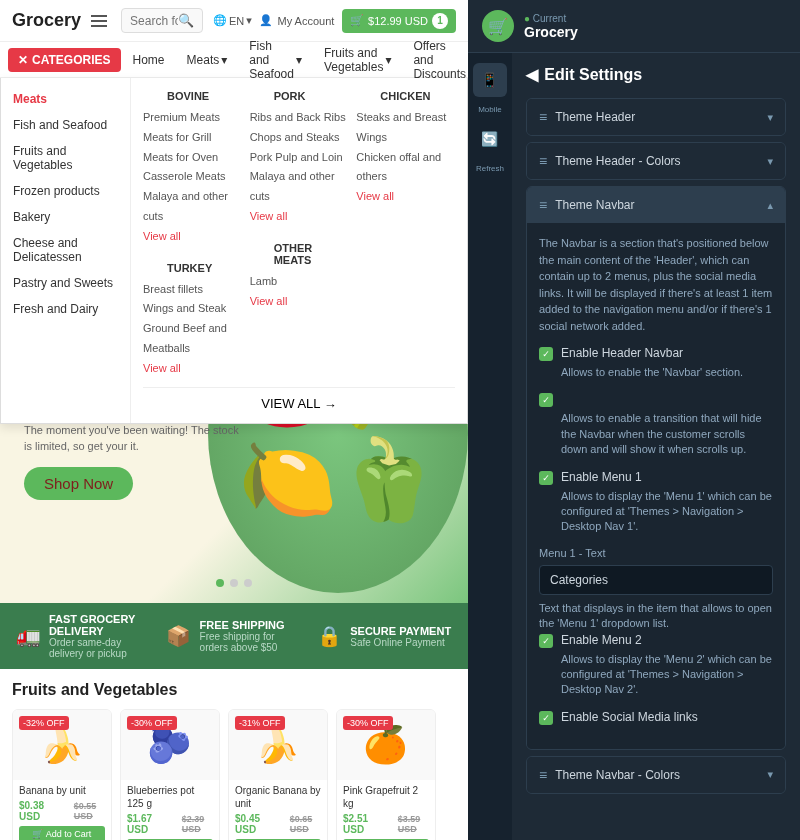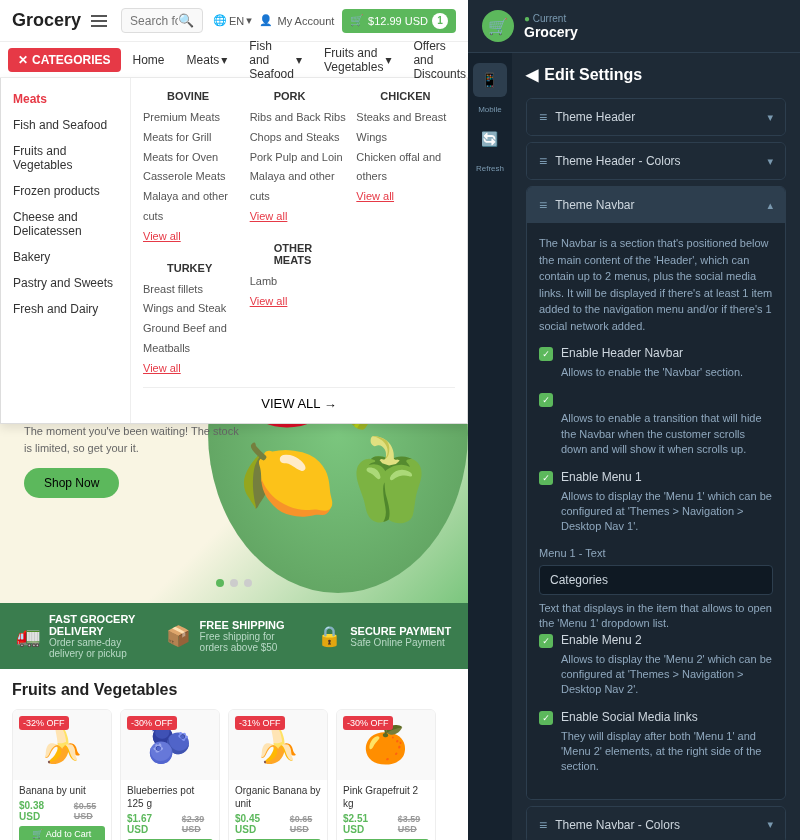--- a/index.html
+++ b/index.html
@@ -138,21 +138,20 @@
       padding-left: 24px;
     }
     .mega-col-item {
       font-size: 11px;
       color: #555;
       cursor: pointer;
       line-height: 1.8;
     }
     .mega-col-item.view-all {
       color: #e63946;
-      text-decoration: underline;
     }
     .mega-view-all {
       grid-column: 1/-1;
       padding-top: 8px;
       border-top: 1px solid #eee;
       text-align: center;
     }
 
     
     .hero-section {
@@ -181,24 +180,24 @@
       margin-bottom: 8px;
     }
     .hero-subtitle {
       font-size: 11px;
       color: #666;
       margin-bottom: 12px;
       line-height: 1.5;
     }
     .shop-btn {
       background: #5cb85c;
-      color: #000000;
+      color: #7f1d1d;
       border-radius: 20px;
       padding: 8px 20px;
-      font-size: 12px;
+      font-size: 15px;
       cursor: pointer;
       display: inline-block;
     }
     .hero-image {
       position: absolute;
       right: 0; top: 10px;
       width: 260px;
       height: 320px;
       background: radial-gradient(ellipse at center, #7bc67e 0%, #5a9a5a 100%);
       border-radius: 50%;
@@ -597,22 +596,22 @@
     </div>
     <div class="nav-item">Offers and Discounts</div>
   </div>
 
   <div class="mega-menu">
     <div class="mega-menu-left">
       <div class="mega-left-item active">Meats</div>
       <div class="mega-left-item">Fish and Seafood</div>
       <div class="mega-left-item">Fruits and Vegetables</div>
       <div class="mega-left-item">Frozen products</div>
+      <div class="mega-left-item">Bakery</div>
       <div class="mega-left-item">Cheese and Delicatessen</div>
-      <div class="mega-left-item">Bakery</div>
       <div class="mega-left-item">Pastry and Sweets</div>
       <div class="mega-left-item">Fresh and Dairy</div>
     </div>
     <div class="mega-menu-right">
       <div>
         <div class="mega-col-title">BOVINE</div>
         <div class="mega-col-item">Premium Meats</div>
         <div class="mega-col-item">Meats for Grill</div>
         <div class="mega-col-item">Meats for Oven</div>
         <div class="mega-col-item">Casserole Meats</div>
@@ -844,21 +843,20 @@
               <span class="toggle-label">Enable Menu 2</span>
             </div>
             <div class="toggle-desc">Allows to display the 'Menu 2' which can be configured at 'Themes &gt; Navigation &gt; Desktop Nav 2'.</div>
           </div>
 
           <div class="toggle-item">
             <div class="toggle-header">
               <div class="toggle-checkbox"></div>
               <span class="toggle-label">Enable Social Media links</span>
             </div>
-            <div class="toggle-desc">They will display after both 'Menu 1' and 'Menu 2' elements, at the right side of the section.</div>
           </div>
         </div>
       </div>
 
       <div class="accordion-item">
         <div class="accordion-header">
           <div class="accordion-header-left">
             <span class="menu-dots">≡</span>
             <span class="accordion-title">Theme Navbar - Colors</span>
           </div>

